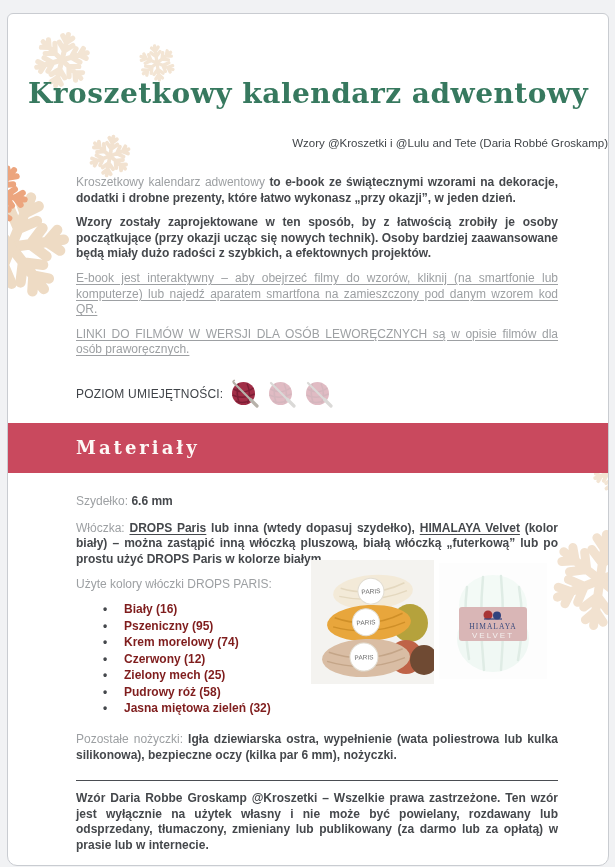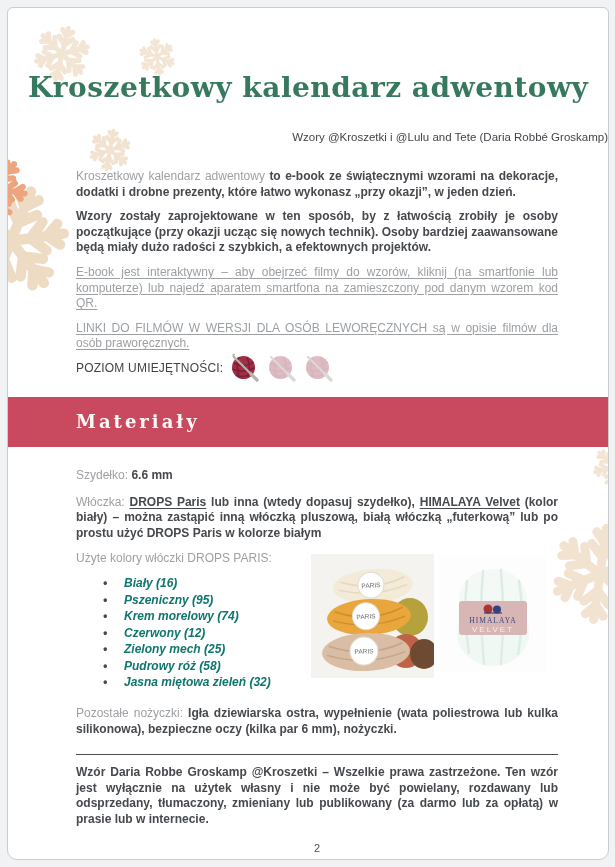--- a/index.html
+++ b/index.html
@@ -1,49 +1,49 @@
 <!DOCTYPE html>
 <html><head>
 <meta charset="utf-8">
 <style>
   html,body{margin:0;padding:0;width:615px;height:867px;background:#f1f2f4;overflow:hidden;
     font-family:"Liberation Sans",sans-serif;-webkit-font-smoothing:antialiased;}
-  .page{position:absolute;left:7px;top:7px;width:600px;height:851px;background:#ffffff;
+  .page{position:absolute;left:7px;top:13px;width:600px;height:851px;background:#ffffff;
     border:1px solid #c9ccd1;border-radius:6px 6px 10px 10px;overflow:hidden;}
   
   .sf{position:absolute;z-index:1;pointer-events:none;}
   .content{position:relative;z-index:2;}
   
   .title{margin:63px 20px 0;text-align:center;font-family:"DejaVu Serif",serif;font-weight:bold;
     font-size:28px;letter-spacing:.5px;color:#37795f;white-space:nowrap;}
   .subtitle{margin-top:27px;text-align:right;font-size:11.5px;color:#414549;}
   
   .inner{padding:0 50px 0 68px;}
   p{margin:0;font-size:12px;line-height:15.6px;text-align:justify;}
   .mt{margin-top:9px;}
   .gray{color:#9da0a3;font-weight:normal;}
   .dark{color:#45484c;font-weight:bold;}
   .ulink{text-decoration:underline;text-underline-offset:2px;}
   .intro{margin-top:26px;}
   
-  .skill{margin-top:1px;display:flex;align-items:center;gap:7px;}
+  .skill{margin-top:21px;display:flex;align-items:center;gap:7px;}
   .skill-label{font-size:12px;color:#3f4348;letter-spacing:.2px;}
   .ball{width:30px;height:30px;flex:0 0 auto;}
   .ball.faded{opacity:.32;}
   
   .banner{margin-top:14px;height:50px;background:#c9495e;display:flex;align-items:center;
     padding-left:68px;}
   .banner-title{color:#fdf8f6;font-family:"DejaVu Serif",serif;font-weight:bold;font-size:18px;
     letter-spacing:3px;}
   
   .materials{padding-top:21px;}
   .colors-label{margin-top:10px;}
   ul.colors{margin:8px 0 0;padding:0;list-style:none;width:250px;}
   ul.colors li{position:relative;padding-left:48px;font-size:12px;line-height:16.6px;
-    color:#0f766e;font-weight:bold;font-style:italic;}
+    color:#7f1d1d;font-weight:bold;}
   ul.colors li::before{content:"•";position:absolute;left:27px;top:0;color:#45484c;}
   .figures{position:absolute;left:303px;top:546px;display:flex;gap:5px;z-index:3;}
   .other{margin-top:15px;}
   
   .divider{border:none;border-top:1.5px solid #4a4d52;margin:17px 0 0;}
   .copyright{margin-top:10px;}
   .pagenum{margin-top:14px;text-align:center;font-size:11px;color:#4b4e52;}
 </style>
 </head>
 <body>

